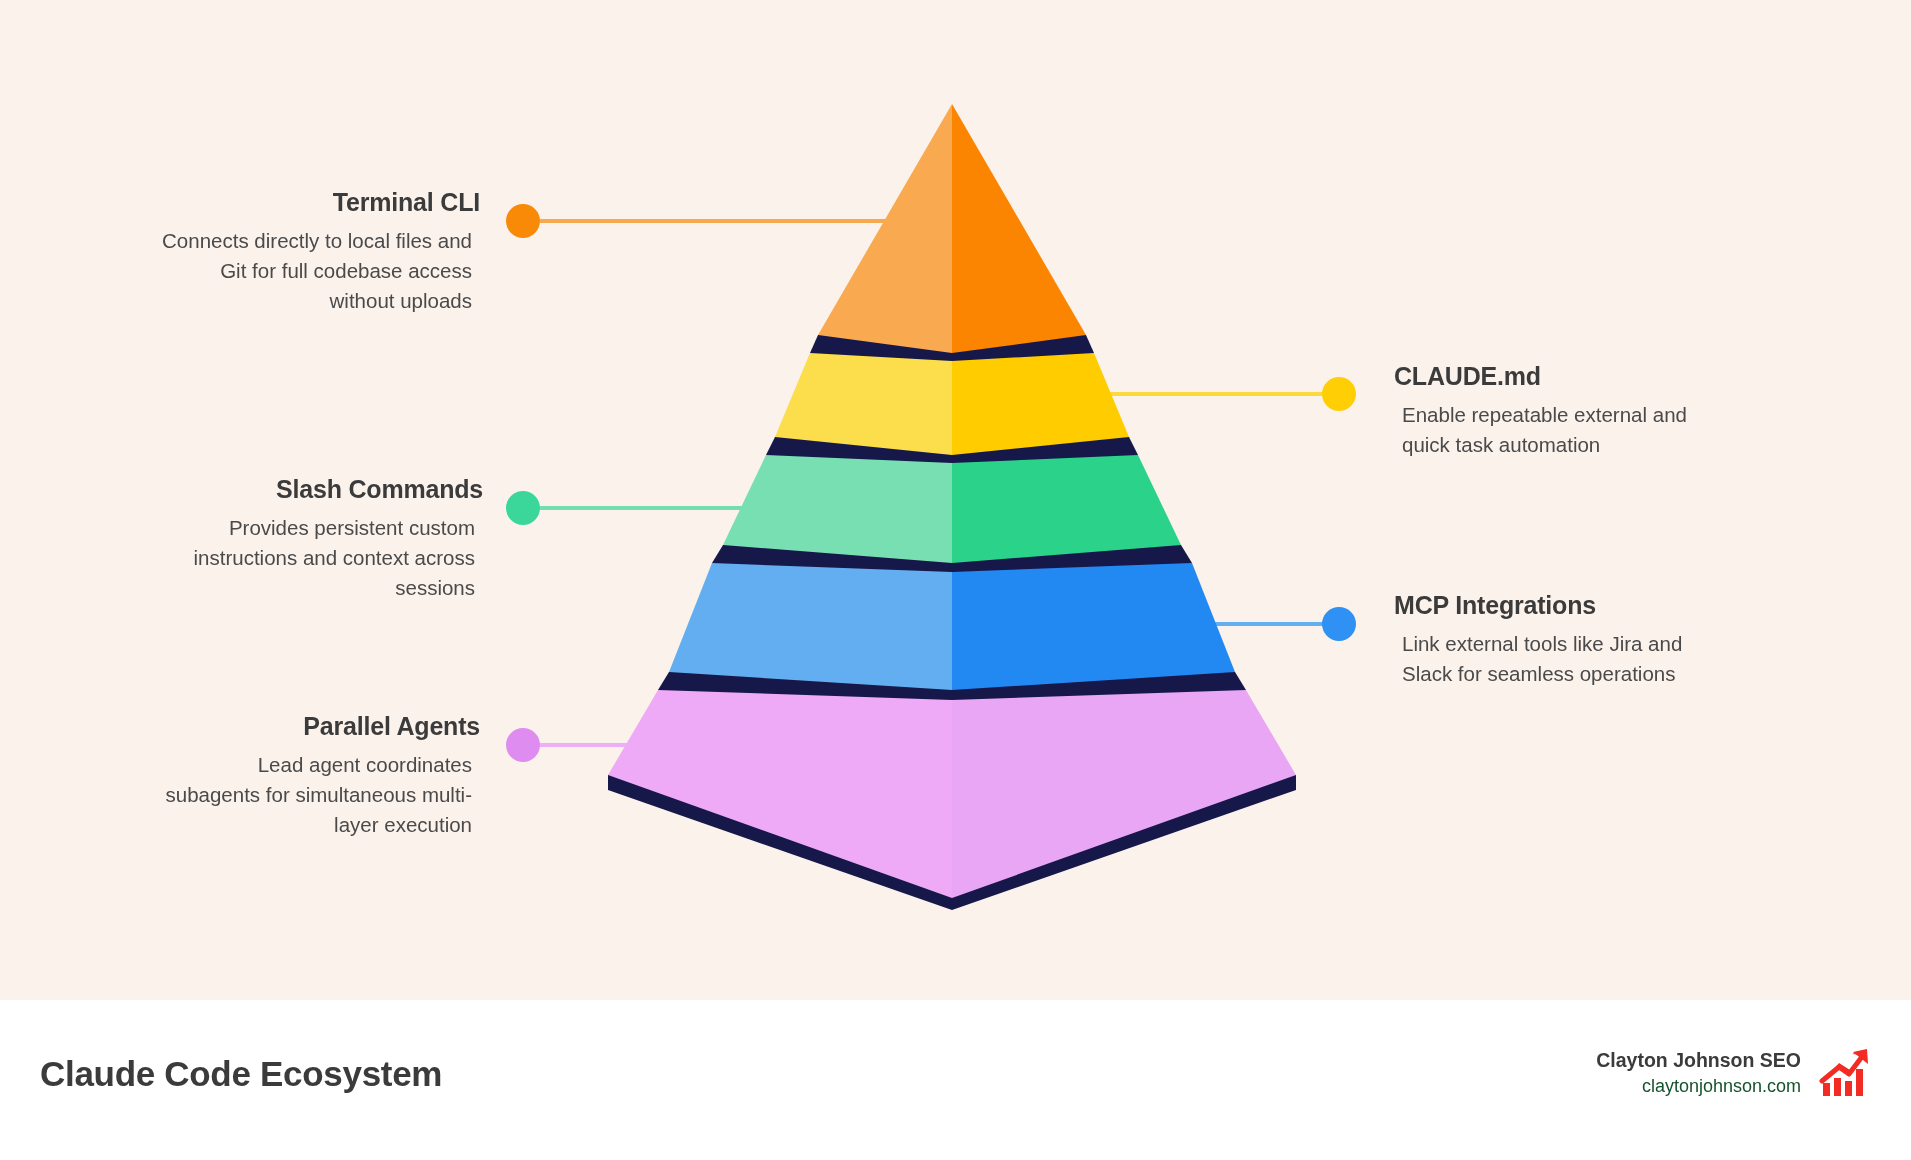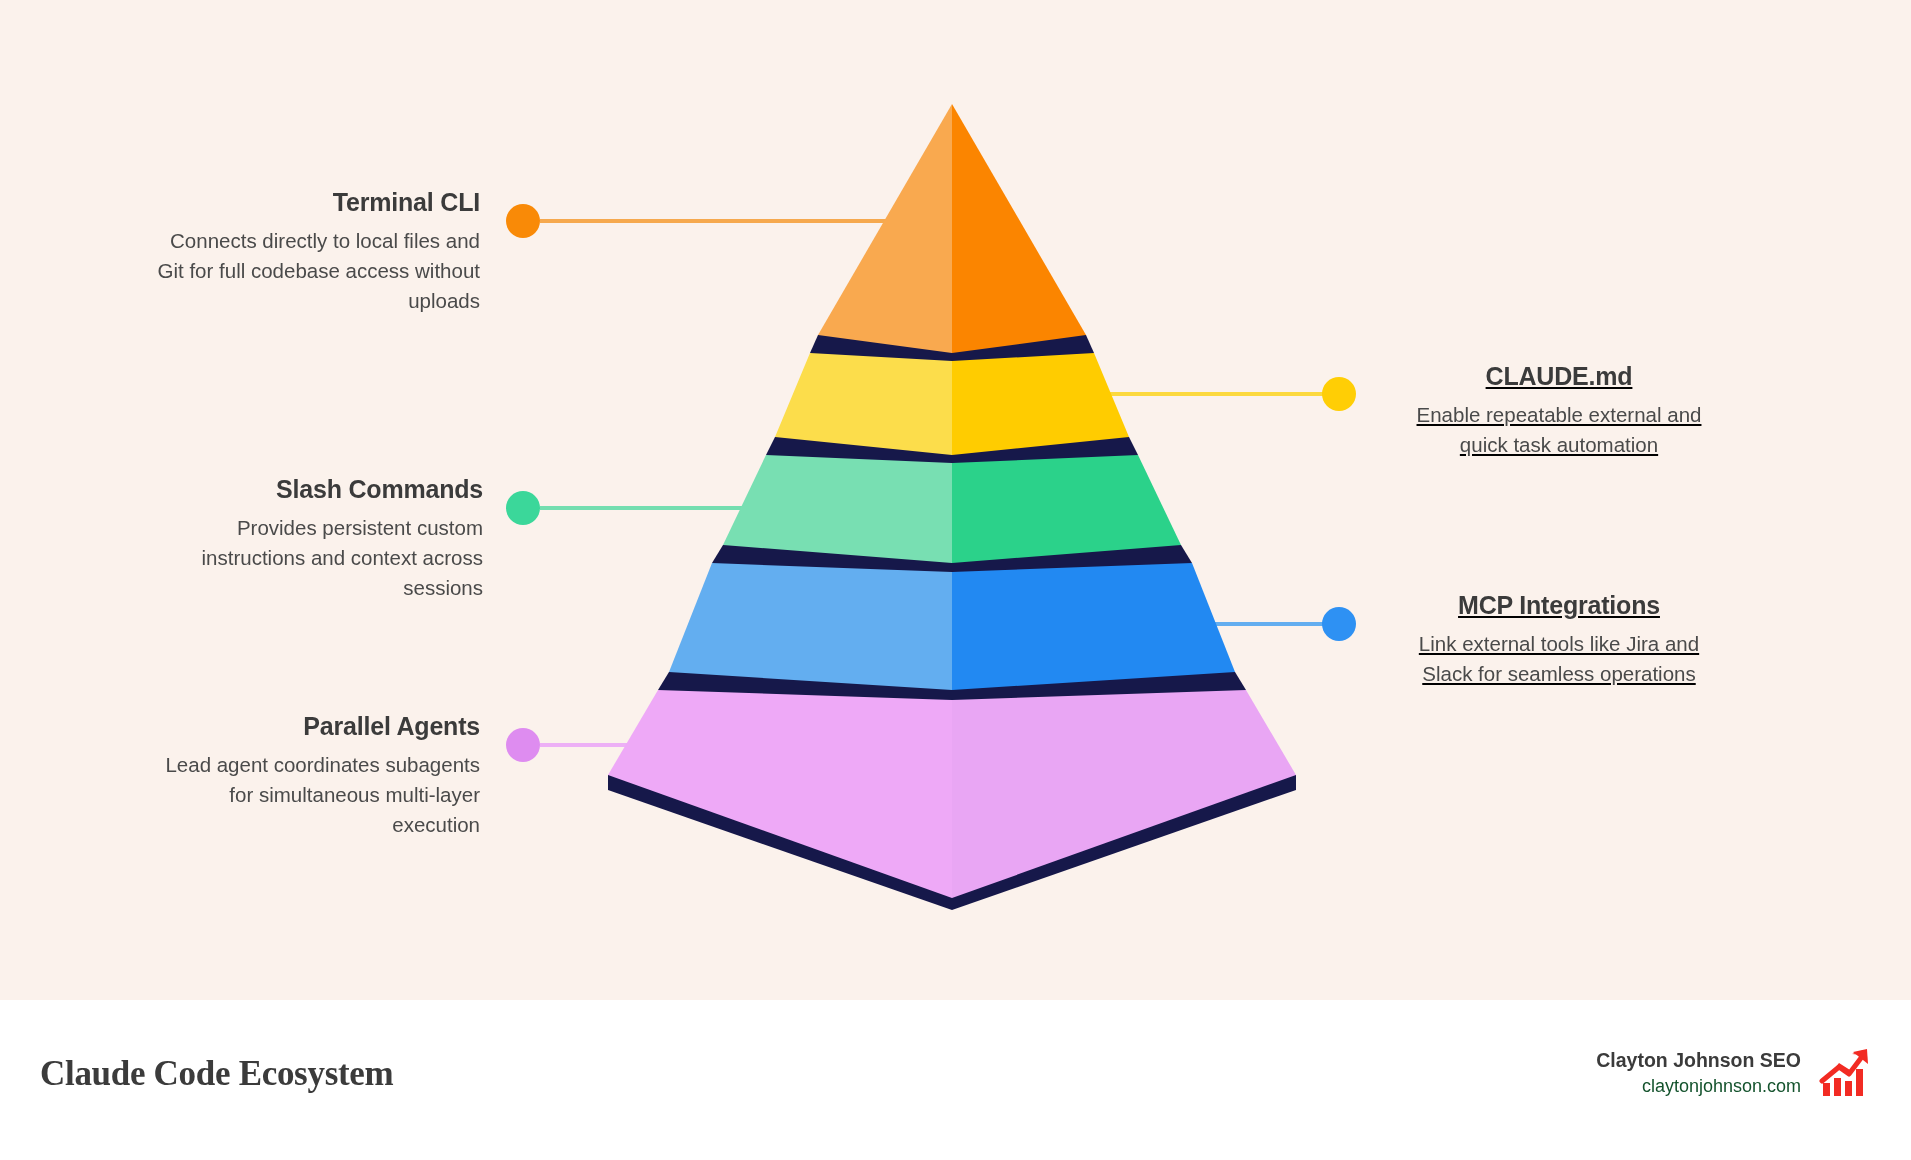--- a/index.html
+++ b/index.html
@@ -44,38 +44,37 @@
 
   
   .label-block {
     position: absolute;
     width: 330px;
   }
   .label-block.left {
     text-align: right;
   }
   .label-block.right {
-    text-align: center;
-    text-decoration: underline;
+    text-align: left;
   }
   .label-title {
     font-size: 25px;
     font-weight: bold;
     color: #3B3B3B;
     letter-spacing: -0.2px;
     line-height: 1.15;
     margin: 0 0 9px 0;
     white-space: nowrap;
   }
   .label-block.right .label-title { white-space: normal; }
   .label-desc {
     font-size: 20.5px;
     color: #4A4A4A;
     line-height: 1.48;
-    margin: 0;
+    margin: 8px;
     font-weight: normal;
   }
 
   
   .dot {
     position: absolute;
     width: 34px;
     height: 34px;
     border-radius: 50%;
   }
@@ -90,21 +89,20 @@
     background: #ffffff;
   }
   #footer-title {
     position: absolute;
     left: 40px;
     top: 54px;
     font-size: 35px;
     font-weight: bold;
     color: #3B3B3B;
     letter-spacing: -0.3px;
-    font-family: Liberation Serif, serif;
   }
   #brand-wrap {
     position: absolute;
     right: 40px;
     top: 47px;
     display: flex;
     align-items: center;
     gap: 18px;
   }
   #brand-text {

